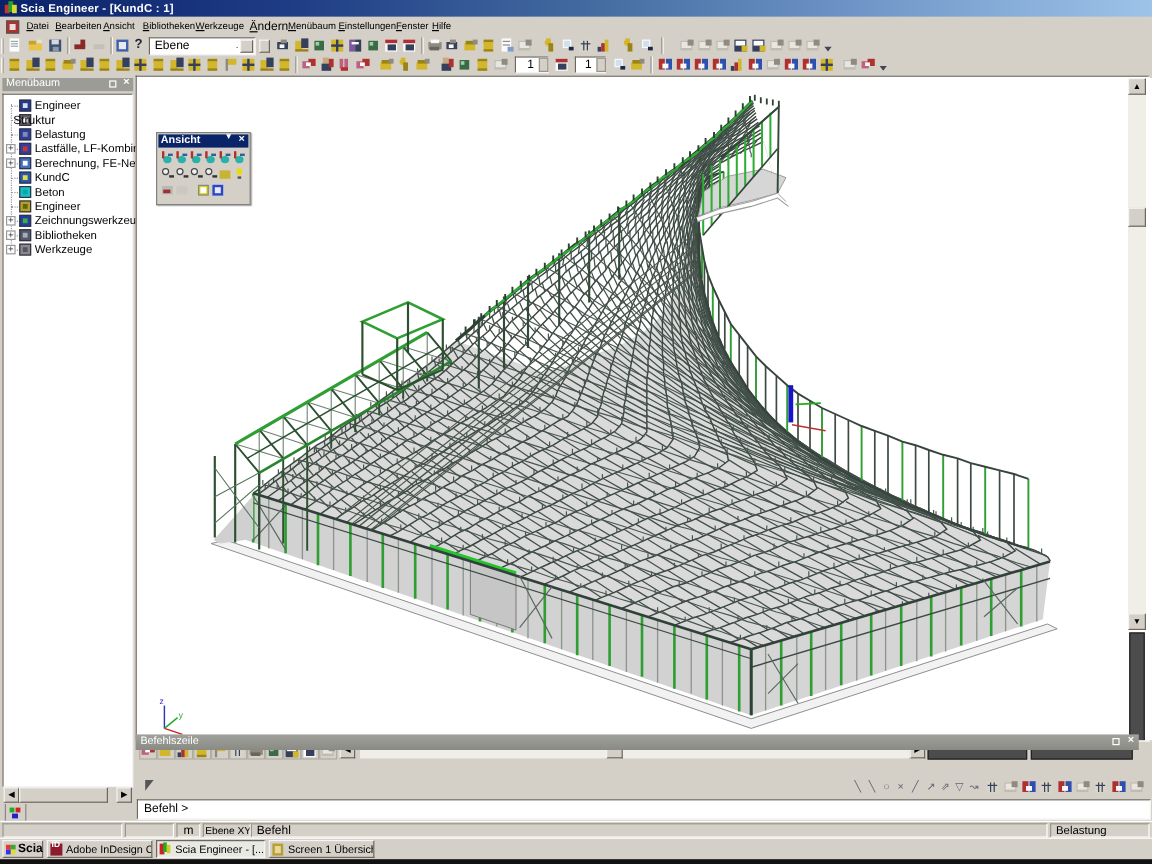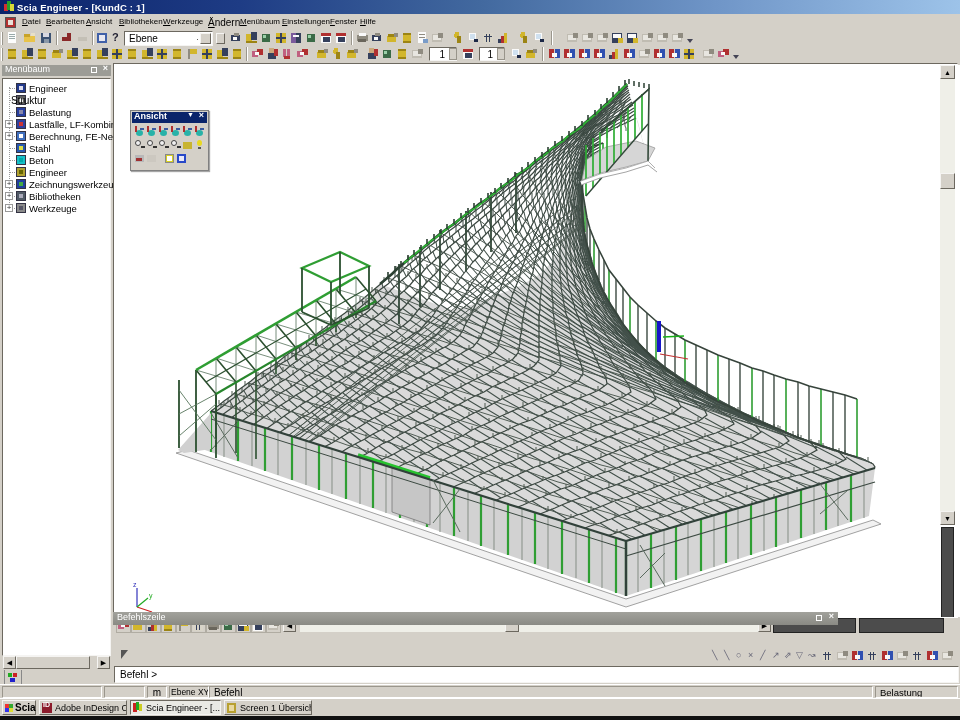--- a/index.html
+++ b/index.html
@@ -465,21 +465,21 @@
 <div class="abs" style="left:9px;top:136px;width:6px;height:1px;border-top:1px dotted #999"></div>
 <div class="abs" style="left:5px;top:132px;width:8px;height:8px;border:1px solid #999;background:#fff;font-size:8px;line-height:6px;text-align:center;color:#333">+</div>
 <div class="abs" style="left:16px;top:131px;width:10px;height:10px;background:#4070c0;border:1px solid #334">
     <i style="position:absolute;left:2px;top:2px;width:4px;height:4px;background:#fff"></i>
   </div>
 <div class="abs" style="left:29px;top:131px;font-size:9.5px;white-space:nowrap">Berechnung, FE-Netz</div>
 <div class="abs" style="left:9px;top:148px;width:6px;height:1px;border-top:1px dotted #999"></div>
 <div class="abs" style="left:16px;top:143px;width:10px;height:10px;background:#2858b0;border:1px solid #334">
     <i style="position:absolute;left:2px;top:2px;width:4px;height:4px;background:#dd4"></i>
   </div>
-<div class="abs" style="left:29px;top:143px;font-size:9.5px;white-space:nowrap">Stahl</div>
+<div class="abs" style="left:29px;top:143px;font-size:9.5px;white-space:nowrap">KundC</div>
 <div class="abs" style="left:9px;top:160px;width:6px;height:1px;border-top:1px dotted #999"></div>
 <div class="abs" style="left:16px;top:155px;width:10px;height:10px;background:#18c0c8;border:1px solid #334">
     <i style="position:absolute;left:2px;top:2px;width:4px;height:4px;background:#0aa"></i>
   </div>
 <div class="abs" style="left:29px;top:155px;font-size:9.5px;white-space:nowrap">Beton</div>
 <div class="abs" style="left:9px;top:172px;width:6px;height:1px;border-top:1px dotted #999"></div>
 <div class="abs" style="left:16px;top:167px;width:10px;height:10px;background:#b0a030;border:1px solid #334">
     <i style="position:absolute;left:2px;top:2px;width:4px;height:4px;background:#660"></i>
   </div>
 <div class="abs" style="left:29px;top:167px;font-size:9.5px;white-space:nowrap">Engineer</div>
@@ -654,21 +654,21 @@
     <i style="position:absolute;left:2px;top:3px;width:10px;height:8px;background:#c0bcb2"></i>
     <i style="position:absolute;left:3px;top:4px;width:8px;height:5px;background:#e8e6e0"></i>
     <i style="position:absolute;left:8px;top:2px;width:5px;height:5px;background:#8f8b80"></i>
   </div>
 <div class="abs raised" style="left:283px;top:619px;width:13px;height:13px;background:#d4d0c8;font-size:7px;text-align:center;line-height:12px">◀</div>
 <div class="abs" style="left:300px;top:619px;width:458px;height:13px;background:#efefe8"></div>
 <div class="abs raised" style="left:505px;top:619px;width:14px;height:13px;background:#d4d0c8"></div>
 <div class="abs raised" style="left:758px;top:619px;width:13px;height:13px;background:#d4d0c8;font-size:7px;text-align:center;line-height:12px">▶</div>
 <div class="abs" style="left:773px;top:618px;width:83px;height:15px;background:#4c4c4c;border:1px solid #222"></div>
 <div class="abs" style="left:859px;top:618px;width:85px;height:15px;background:#4c4c4c;border:1px solid #222"></div>
-<div class="abs" style="left:113px;top:612px;width:725px;height:13px;background:linear-gradient(#a2a29c,#8a8a84)">
+<div class="abs" style="left:113px;top:612px;width:836px;height:13px;background:linear-gradient(#a2a29c,#8a8a84)">
     <span class="abs" style="left:4px;top:0;font-size:9px;color:#fff">Befehlszeile</span>
     <i class="abs" style="right:16px;top:3px;width:6px;height:6px;border:1px solid #fff"></i>
     <span class="abs" style="right:4px;top:-1px;color:#fff;font-size:9px;font-weight:bold">×</span>
   </div>
 <div class="abs" style="left:113px;top:647px;width:847px;height:19px;background:#d4d0c8">
     <i class="abs" style="left:8px;top:3px;width:0;height:0;border-top:9px solid #555;border-right:7px solid transparent"></i>
   </div>
 <span class="abs" style="left:712px;top:650px;font-size:9px;color:#667">╲</span>
 <span class="abs" style="left:724px;top:650px;font-size:9px;color:#667">╲</span>
 <span class="abs" style="left:736px;top:650px;font-size:9px;color:#667">○</span>

